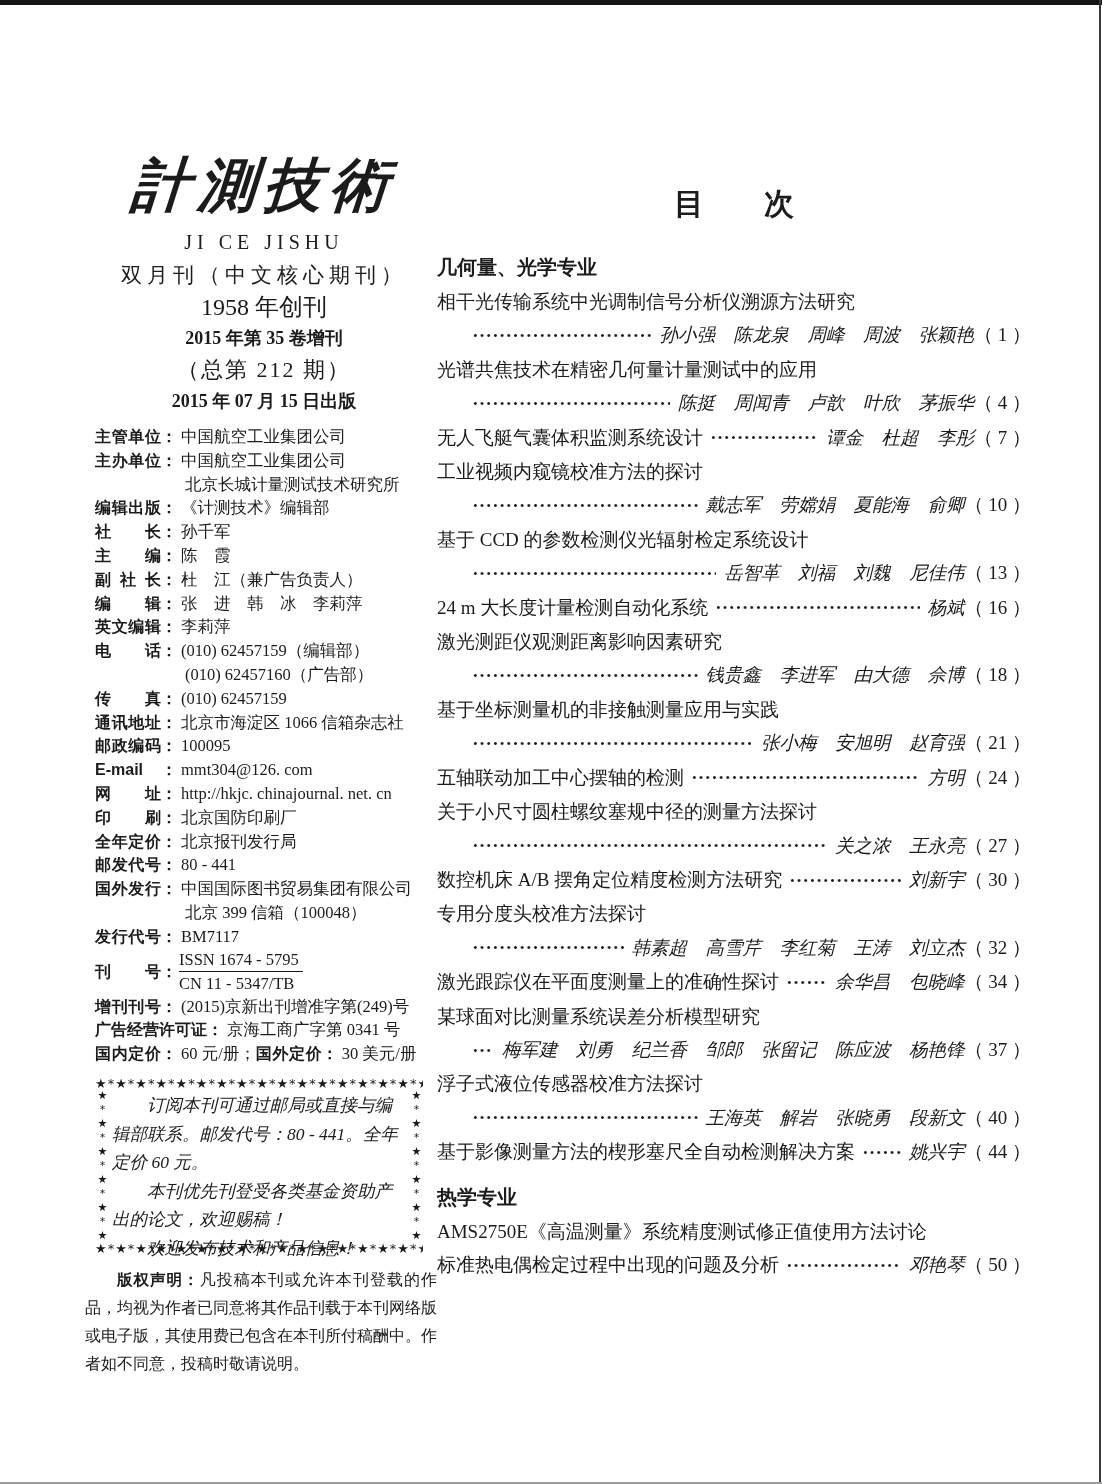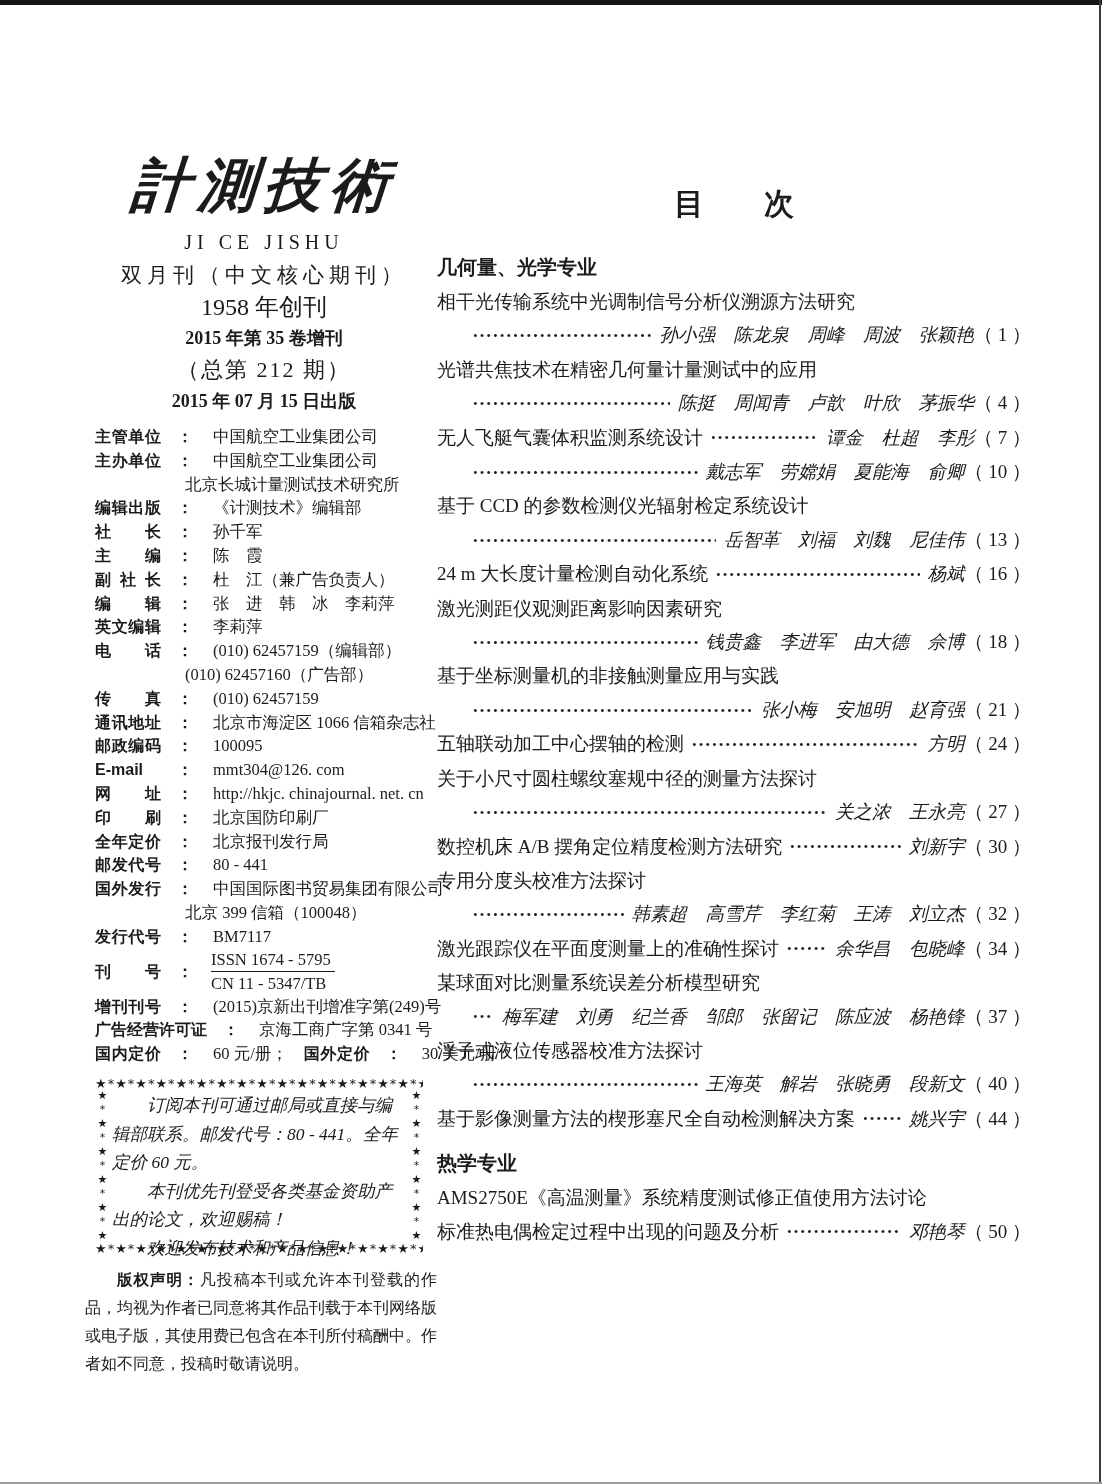--- a/index.html
+++ b/index.html
@@ -18,21 +18,21 @@
   .logo{font-size:58px;line-height:78px;font-weight:bold;font-style:italic;letter-spacing:8px;
         font-family:"DejaVu Serif","Liberation Serif",serif;transform:skewX(-4deg);}
   .pinyin{font-size:20px;letter-spacing:5px;margin-top:6px;line-height:24px;}
   .freq{font-size:21px;letter-spacing:5px;margin-top:8px;line-height:26px;white-space:nowrap;}
   .founded{font-size:24px;margin-top:8px;line-height:22px;}
   .volume{font-size:18px;font-weight:bold;margin-top:9px;line-height:23px;}
   .total{font-size:22px;letter-spacing:2px;margin-top:6px;line-height:28px;}
   .pubdate{font-size:18px;font-weight:bold;margin-top:6px;line-height:23px;}
 
   #info-list{margin-top:12px;}
-  .info-row{line-height:23.8px;font-size:16.5px;display:flex;align-items:baseline;white-space:nowrap;gap:16px;}
+  .info-row{line-height:23.8px;font-size:16.5px;display:flex;align-items:baseline;white-space:nowrap;}
   .lbl{font-family:"Liberation Sans","DejaVu Sans",sans-serif;font-weight:bold;display:inline-block;
        min-width:66px;text-align-last:justify;text-justify:inter-character;flex-shrink:0;font-size:16px;}
   .lbl.latin{text-align-last:left;min-width:66px;text-align:center;}
   .colon{font-family:"Liberation Sans","DejaVu Sans",sans-serif;font-weight:bold;flex-shrink:0;font-size:16px;}
   .val{margin-left:4px;}
   .info-row.cont{padding-left:86px;}
   .info-row.issn{align-items:center;height:46px;}
   .frac{display:inline-block;margin-left:2px;line-height:21px;font-size:16.5px;}
   .frac .ftop{border-bottom:1.4px solid #1b1b1b;padding:0 4px 1px 0;}
   .frac .fbot{padding-top:1px;}
@@ -263,20 +263,23 @@
         </div>
         <div>
           <div class="t-line">
             <span class="t-title">无人飞艇气囊体积监测系统设计</span>
             <span class="dots"></span>
             <span class="auth">谭金　杜超　李彤</span>
             <span class="pg">（ 7 ）</span>
           </div>
         </div>
         <div>
+          <div class="t-line">
+            <span class="t-title">工业视频内窥镜校准方法的探讨</span>
+          </div>
           <div class="t-line t-ind">
             <span class="dots"></span>
             <span class="auth">戴志军　劳嫦娟　夏能海　俞卿</span>
             <span class="pg">（ 10 ）</span>
           </div>
         </div>
         <div>
           <div class="t-line">
             <span class="t-title">基于 CCD 的参数检测仪光辐射检定系统设计</span>
           </div>

